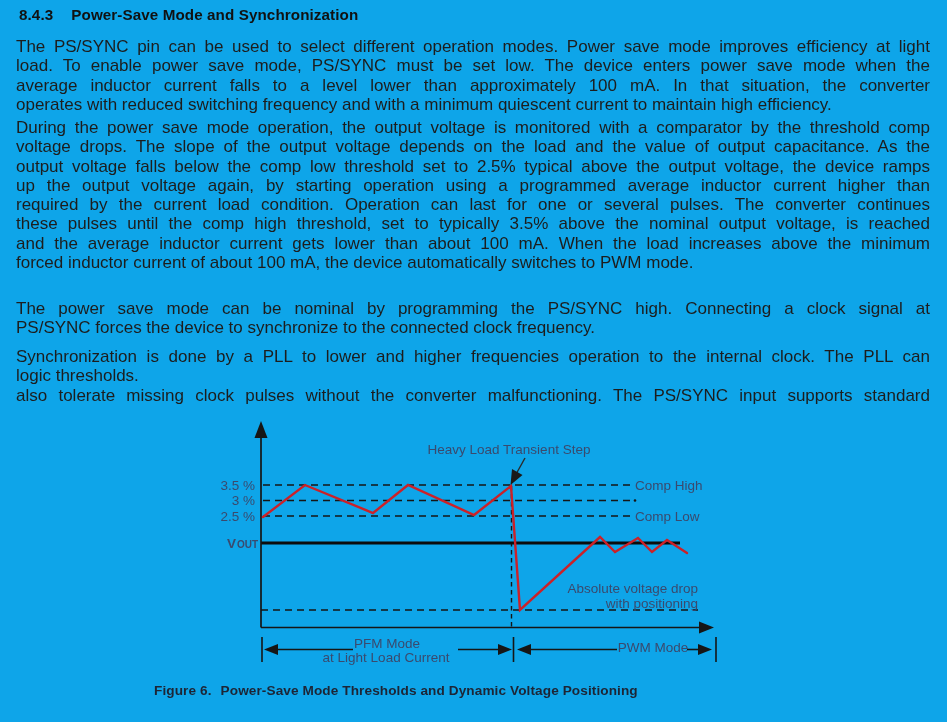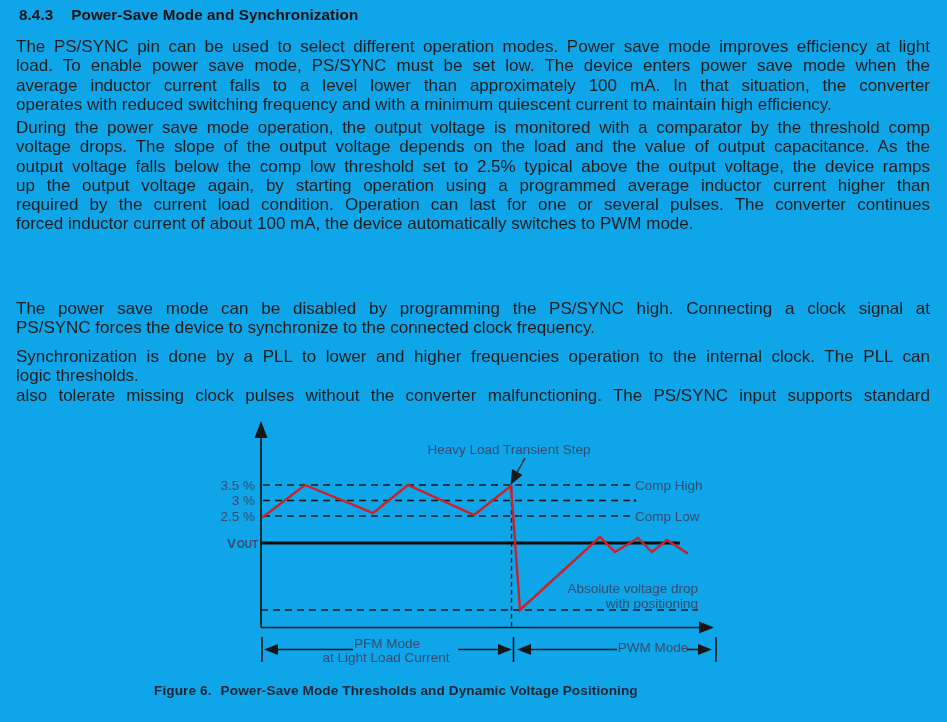--- a/index.html
+++ b/index.html
@@ -41,25 +41,27 @@
     <div class="jl">average inductor current falls to a level lower than approximately 100 mA. In that situation, the converter</div>
     <div class="jl last">operates with reduced switching frequency and with a minimum quiescent current to maintain high efficiency.</div>
   </div>
 
   <div class="para" style="top:118px">
     <div class="jl">During the power save mode operation, the output voltage is monitored with a comparator by the threshold comp</div>
     <div class="jl">voltage drops. The slope of the output voltage depends on the load and the value of output capacitance. As the</div>
     <div class="jl">output voltage falls below the comp low threshold set to 2.5% typical above the output voltage, the device ramps</div>
     <div class="jl">up the output voltage again, by starting operation using a programmed average inductor current higher than</div>
     <div class="jl">required by the current load condition. Operation can last for one or several pulses. The converter continues</div>
+    <div class="jl">these pulses until the comp high threshold, set to typically 3.5% above the nominal output voltage, is reached</div>
+    <div class="jl">and the average inductor current gets lower than about 100 mA. When the load increases above the minimum</div>
     <div class="jl last">forced inductor current of about 100 mA, the device automatically switches to PWM mode.</div>
   </div>
 
   <div class="para" style="top:299px">
-    <div class="jl">The power save mode can be disabled by programming the PS/SYNC high. Connecting a clock signal at</div>
+    <div class="jl">The power save mode can be nominal by programming the PS/SYNC high. Connecting a clock signal at</div>
     <div class="jl last">PS/SYNC forces the device to synchronize to the connected clock frequency.</div>
   </div>
 
   <div class="para" style="top:347px">
     <div class="jl">Synchronization is done by a PLL to lower and higher frequencies operation to the internal clock. The PLL can</div>
     <div class="jl last">logic thresholds.</div>
     <div class="jl">also tolerate missing clock pulses without the converter malfunctioning. The PS/SYNC input supports standard</div>
   </div>
 
   <div class="figure-wrap">

